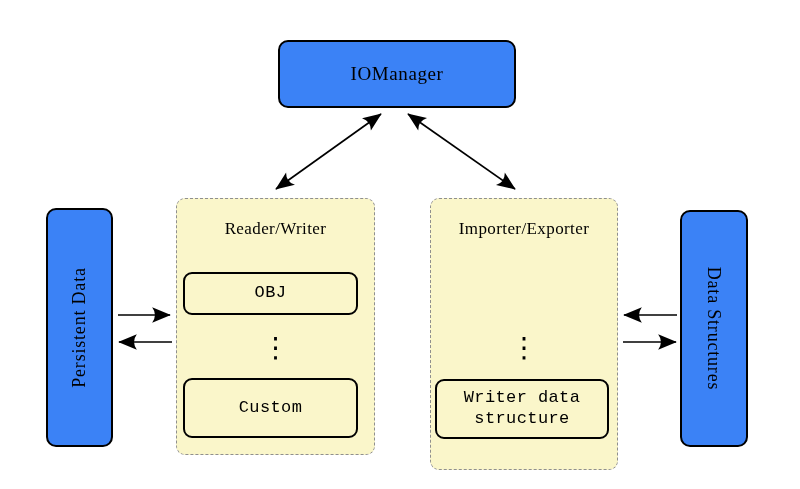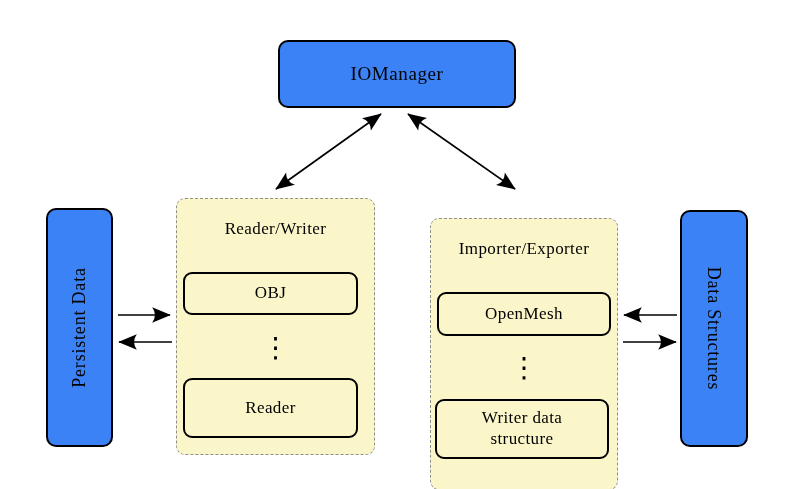--- a/index.html
+++ b/index.html
@@ -59,21 +59,21 @@
     border: 1.5px dashed #8f8f8f;
     border-radius: 9px;
     box-sizing: border-box;
   }
   .group-readerwriter {
     left: 176px; top: 198px;
     width: 199px; height: 257px;
   }
   .group-importerexporter {
     left: 430px; top: 198px;
-    width: 188px; height: 272px; margin-top: 20px;
+    width: 188px; height: 272px;
   }
   .group-title {
     position: absolute;
     top: 20px; left: 0; right: 0;
     text-align: center;
     font-size: 17px;
     letter-spacing: 0.4px;
   }
   .inner-box {
     position: absolute;
@@ -82,20 +82,21 @@
     border-radius: 9px;
     box-sizing: border-box;
     display: flex;
     flex-direction: column;
     align-items: center;
     justify-content: center;
     font-size: 17px;
     line-height: 1.22;
     letter-spacing: 0.4px;
     text-align: center;
+    font-family: Liberation Mono, monospace;
   }
   .box-obj        { left: 6px;  top: 73px;  width: 175px; height: 43px; }
   .box-customfile { left: 6px;  top: 179px; width: 175px; height: 60px; }
   .box-openmesh   { left: 6px;  top: 73px;  width: 174px; height: 44px; }
   .box-customdata { left: 4px;  top: 180px; width: 174px; height: 60px; }
   .vdots {
     position: absolute;
     top: 135px; left: 0; right: 0;
     text-align: center;
     font-size: 28px;
@@ -134,29 +135,26 @@
     <span class="vlabel rot-cw">Data Structures</span>
   </div>
 
   <div class="group group-readerwriter">
     <div class="group-title">Reader/Writer</div>
     <div class="inner-box box-obj">
       <span>OBJ</span>
     </div>
     <div class="vdots">⋮</div>
     <div class="inner-box box-customfile">
-      <span>Reader</span>
+      <span>Custom</span>
     </div>
   </div>
 
   <div class="group group-importerexporter">
     <div class="group-title">Importer/Exporter</div>
-    <div class="inner-box box-openmesh">
-      <span>OpenMesh</span>
-    </div>
     <div class="vdots">⋮</div>
     <div class="inner-box box-customdata">
       <span>Writer data</span>
       <span>structure</span>
     </div>
   </div>
 
 </div>
 
 </body></html>

